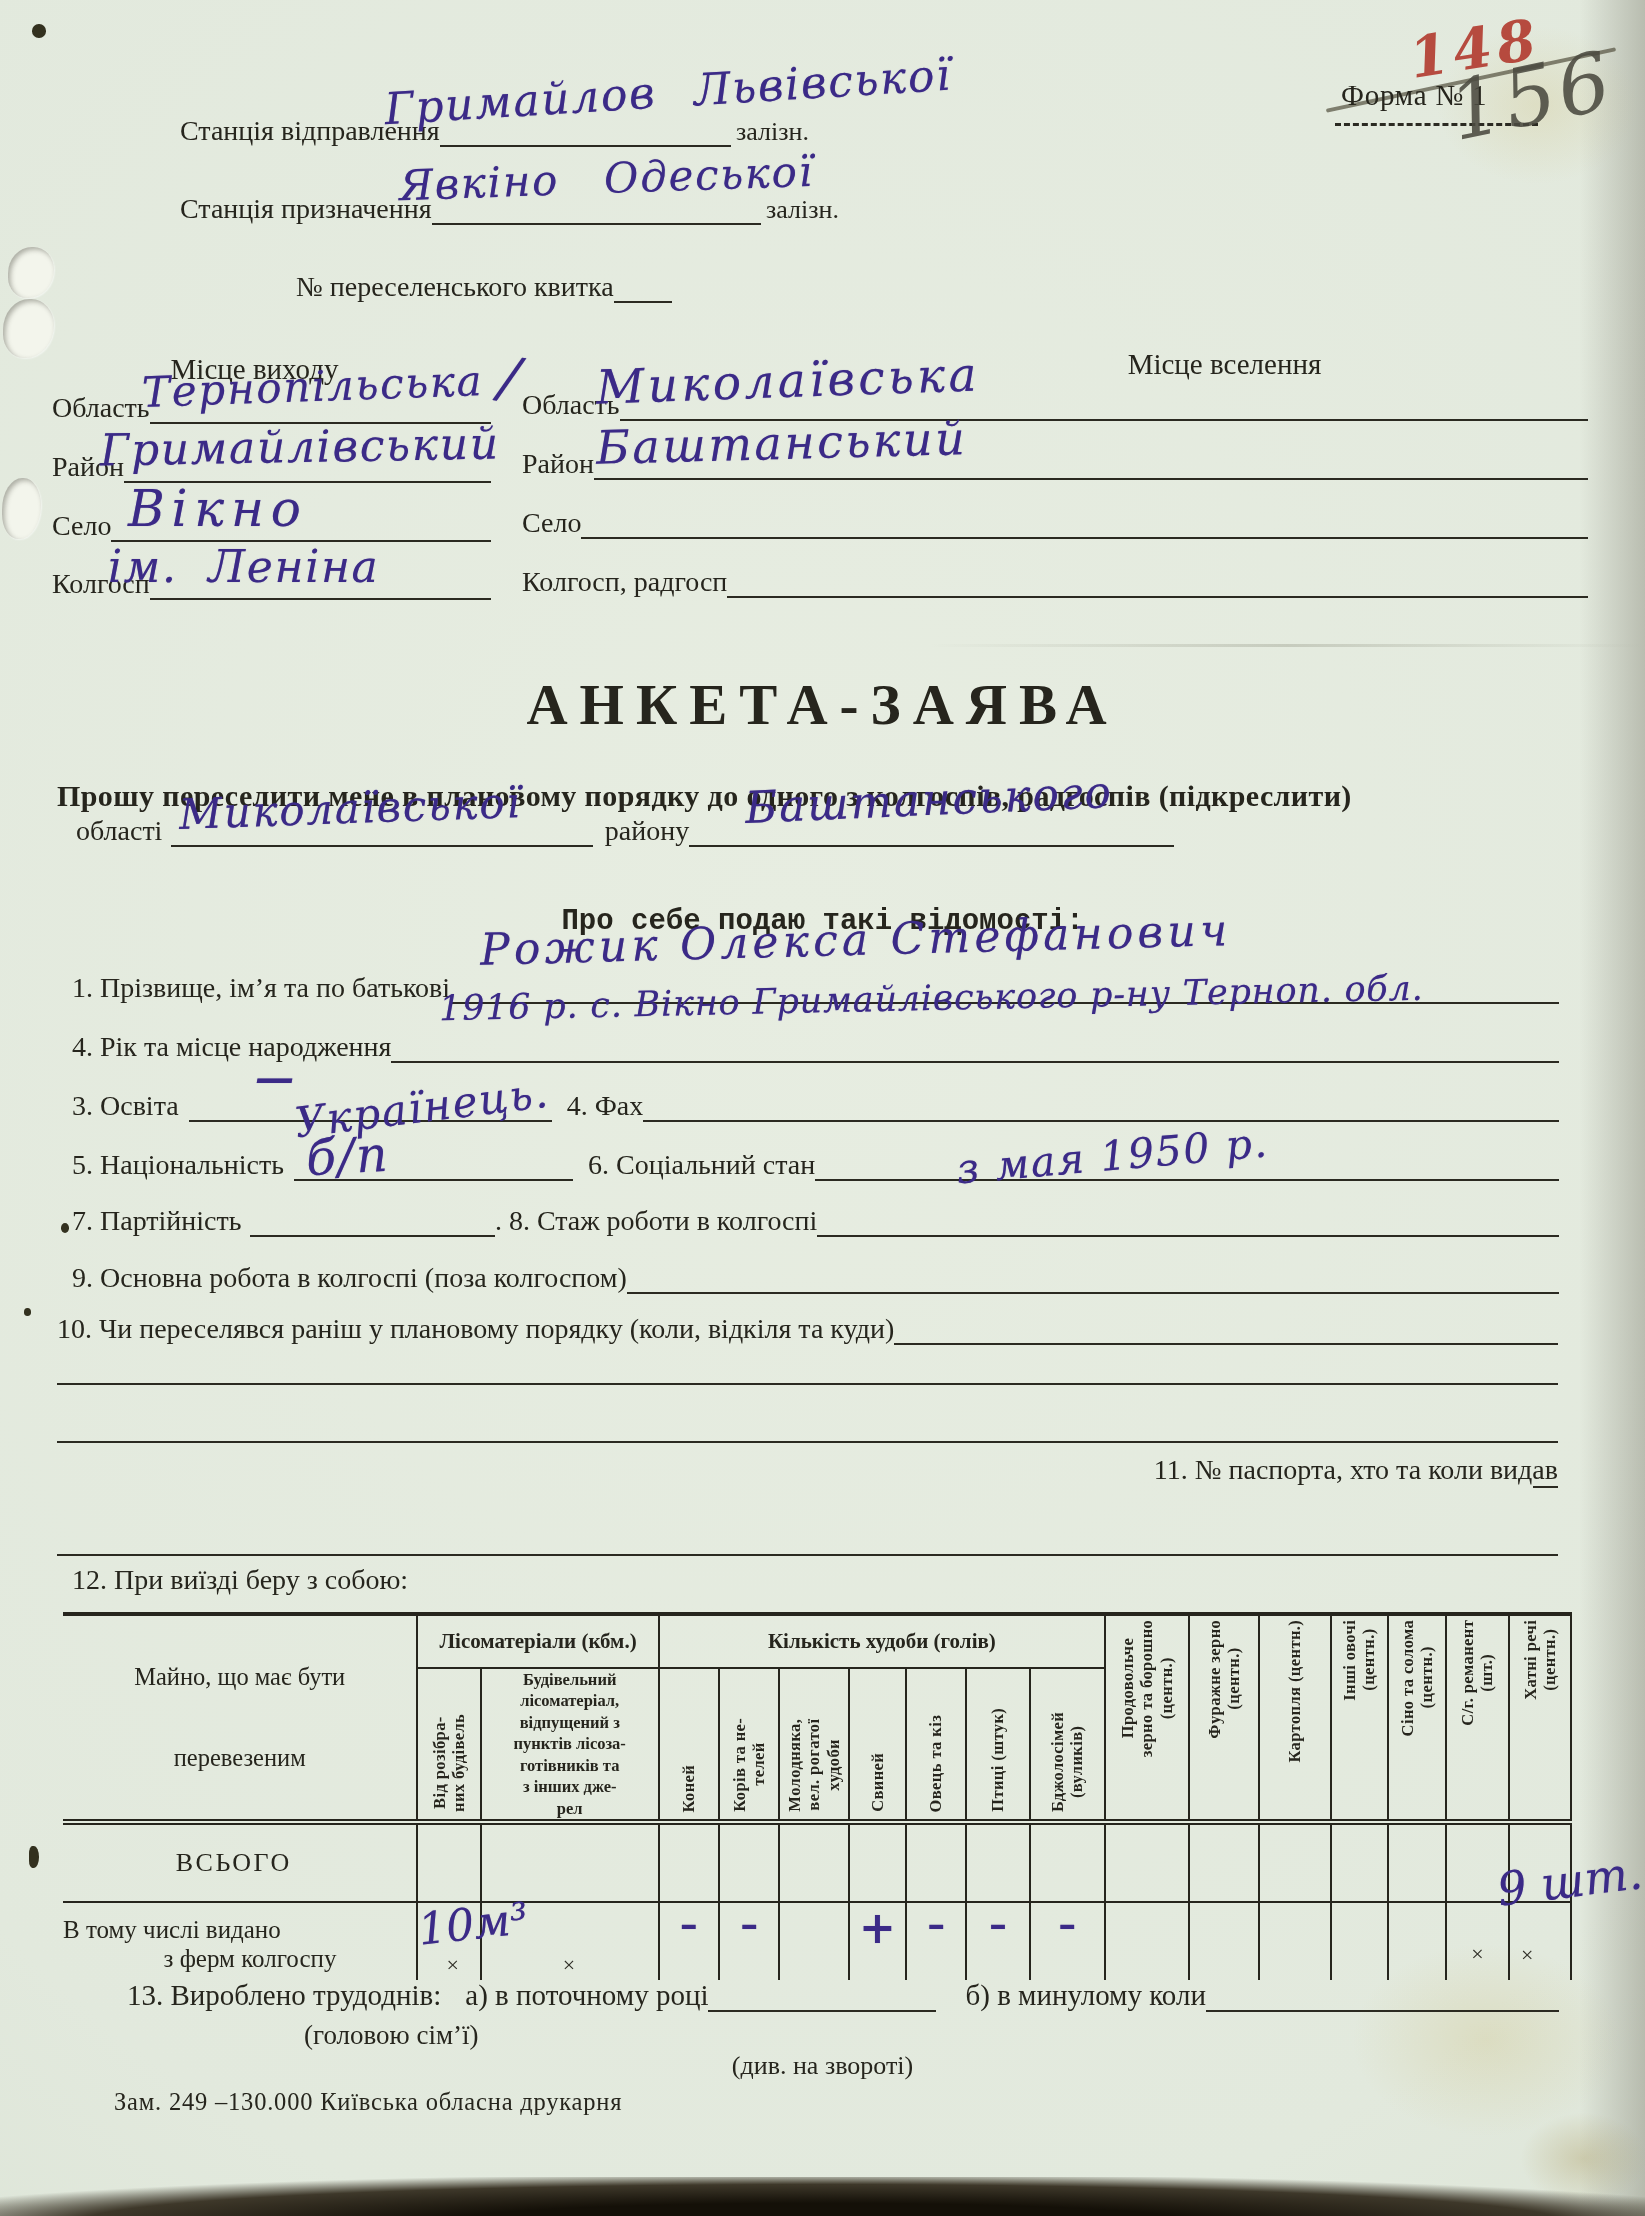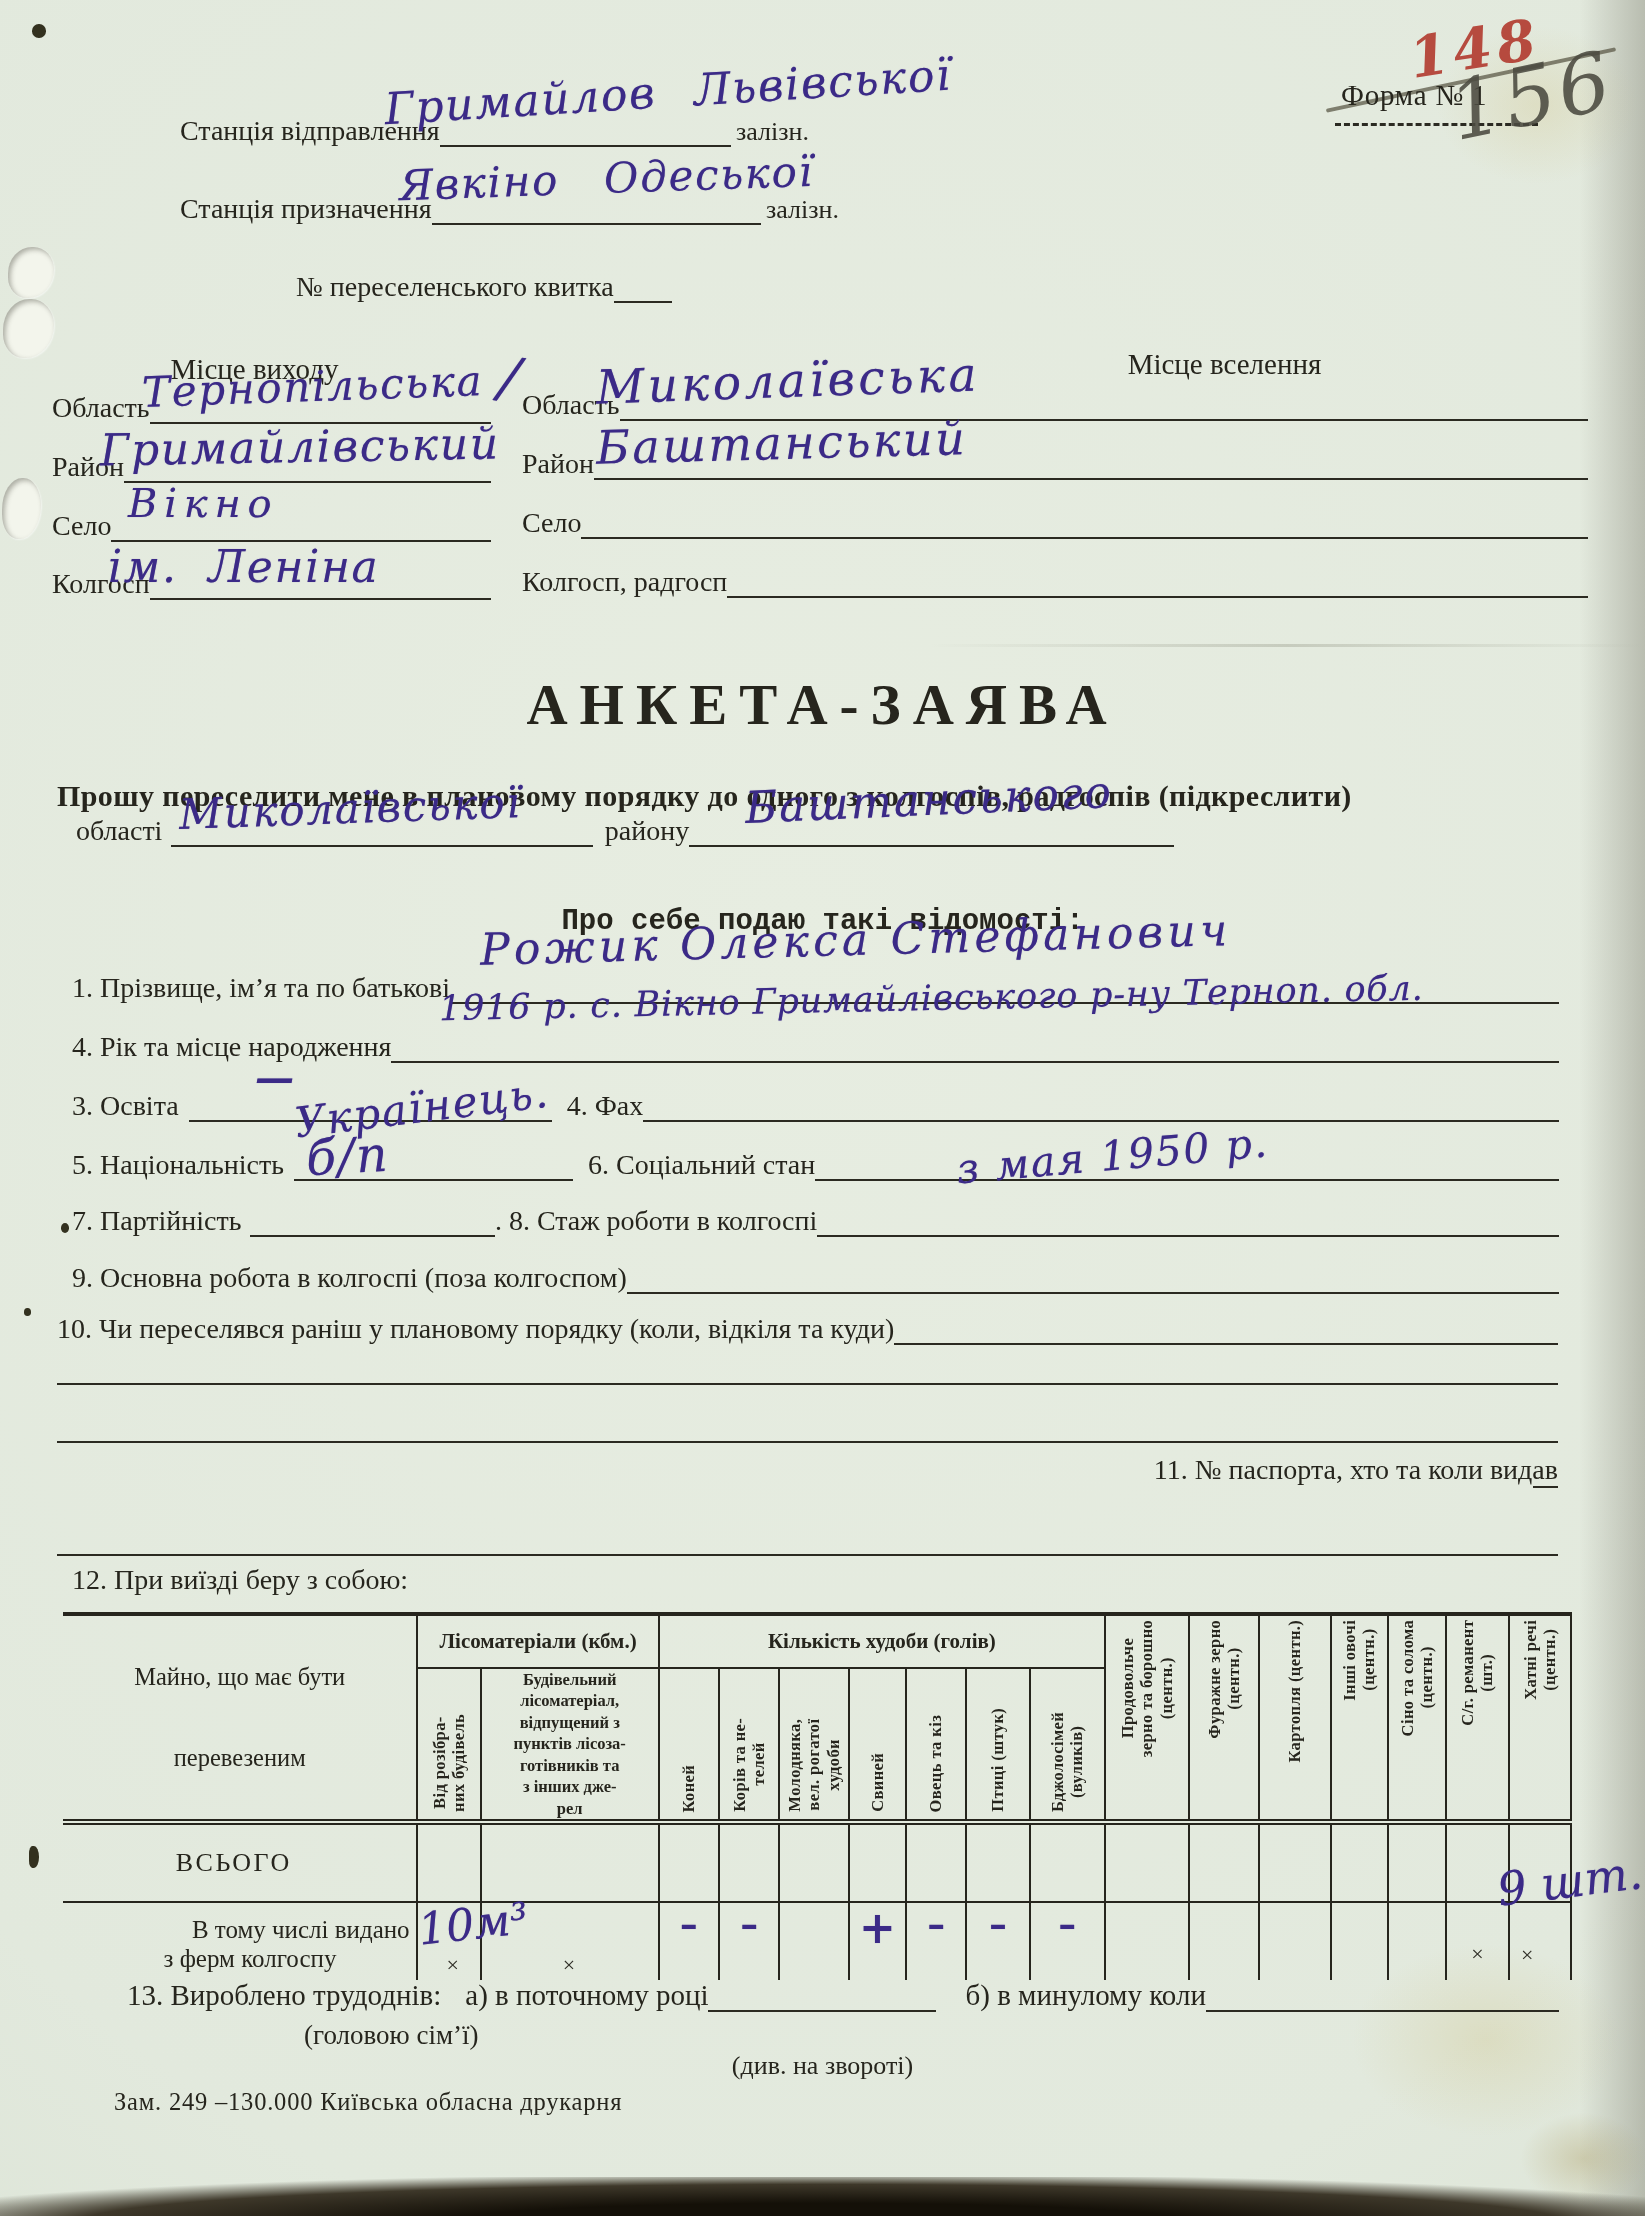--- a/index.html
+++ b/index.html
@@ -55,21 +55,21 @@
   th.vtall{vertical-align:top;padding-top:5px;}
   .vv{display:inline-block;writing-mode:vertical-rl;transform:rotate(180deg);
       white-space:pre-line;font-size:16.5px;line-height:1.18;font-weight:600;letter-spacing:0.4px;padding:3.4px 0;}
   th.hcell{font-size:16.5px;font-weight:600;white-space:pre-line;vertical-align:middle;
            line-height:1.3;border-bottom:6px double #26251d;text-align:center;}
   tr.trow{height:80px;}
   tr.trow td{border-bottom:2.1px solid #26251d;}
   tr.irow{height:78px;}
   td.rowlbl{font-size:25px;}
   .vsogo{display:block;text-align:center;padding-right:12px;font-size:26px;letter-spacing:2.5px;}
-  .r1{display:block;text-align:right;padding-right:6.8px;line-height:1.15;padding-top:6.8px;}
+  .r1{display:block;padding-right:6.8px;line-height:1.15;padding-top:6.8px;}
   .r2{display:block;text-align:right;padding-right:80px;line-height:1.15;}
   td.rel{position:relative;vertical-align:top;text-align:center;}
   .inkm{font-family:"DejaVu Serif",serif;font-weight:bold;color:#3b2a87;font-size:35px;
         line-height:1;display:inline-block;padding-top:3.4px;text-shadow:0 0 0.8px rgba(59,42,135,.5);}
   .ink-abs{position:absolute;font-family:"DejaVu Serif",serif;font-style:italic;color:#3b2a87;
            white-space:nowrap;text-shadow:0 0 0.8px rgba(59,42,135,.5);z-index:3;}
   .xm{position:absolute;font-size:22px;color:#2f2e26;bottom:1.7px;}
   
   .imprint{position:absolute;font-size:24.5px;letter-spacing:0.8px;}
 </style>
@@ -129,21 +129,21 @@
   <div class="row" style="left:52px;top:449px;width:439px;">
     <span class="lbl">Район</span>
     <span class="ln"></span>
   </div>
   <div class="hw" style="left:100px;top:421px;font-size:44px;transform:rotate(-1deg);">Гримайлівський</div>
 
   <div class="row" style="left:52px;top:508px;width:439px;">
     <span class="lbl">Село</span>
     <span class="ln"></span>
   </div>
-  <div class="hw" style="left:128px;top:480px;font-size:40px;letter-spacing:6.8px;">Вікно</div>
+  <div class="hw" style="left:128px;top:480px;font-size:50px;letter-spacing:6.8px;">Вікно</div>
 
   <div class="row" style="left:52px;top:566px;width:439px;">
     <span class="lbl">Колгосп</span>
     <span class="ln"></span>
   </div>
   <div class="hw" style="left:108px;top:541px;font-size:44px;word-spacing:15px;">ім. Леніна</div>
 
   <div class="center" style="top:348px;left:971px;width:507px;">
     <span class="lbl" style="font-size:29px;">Місце вселення</span>
   </div>

